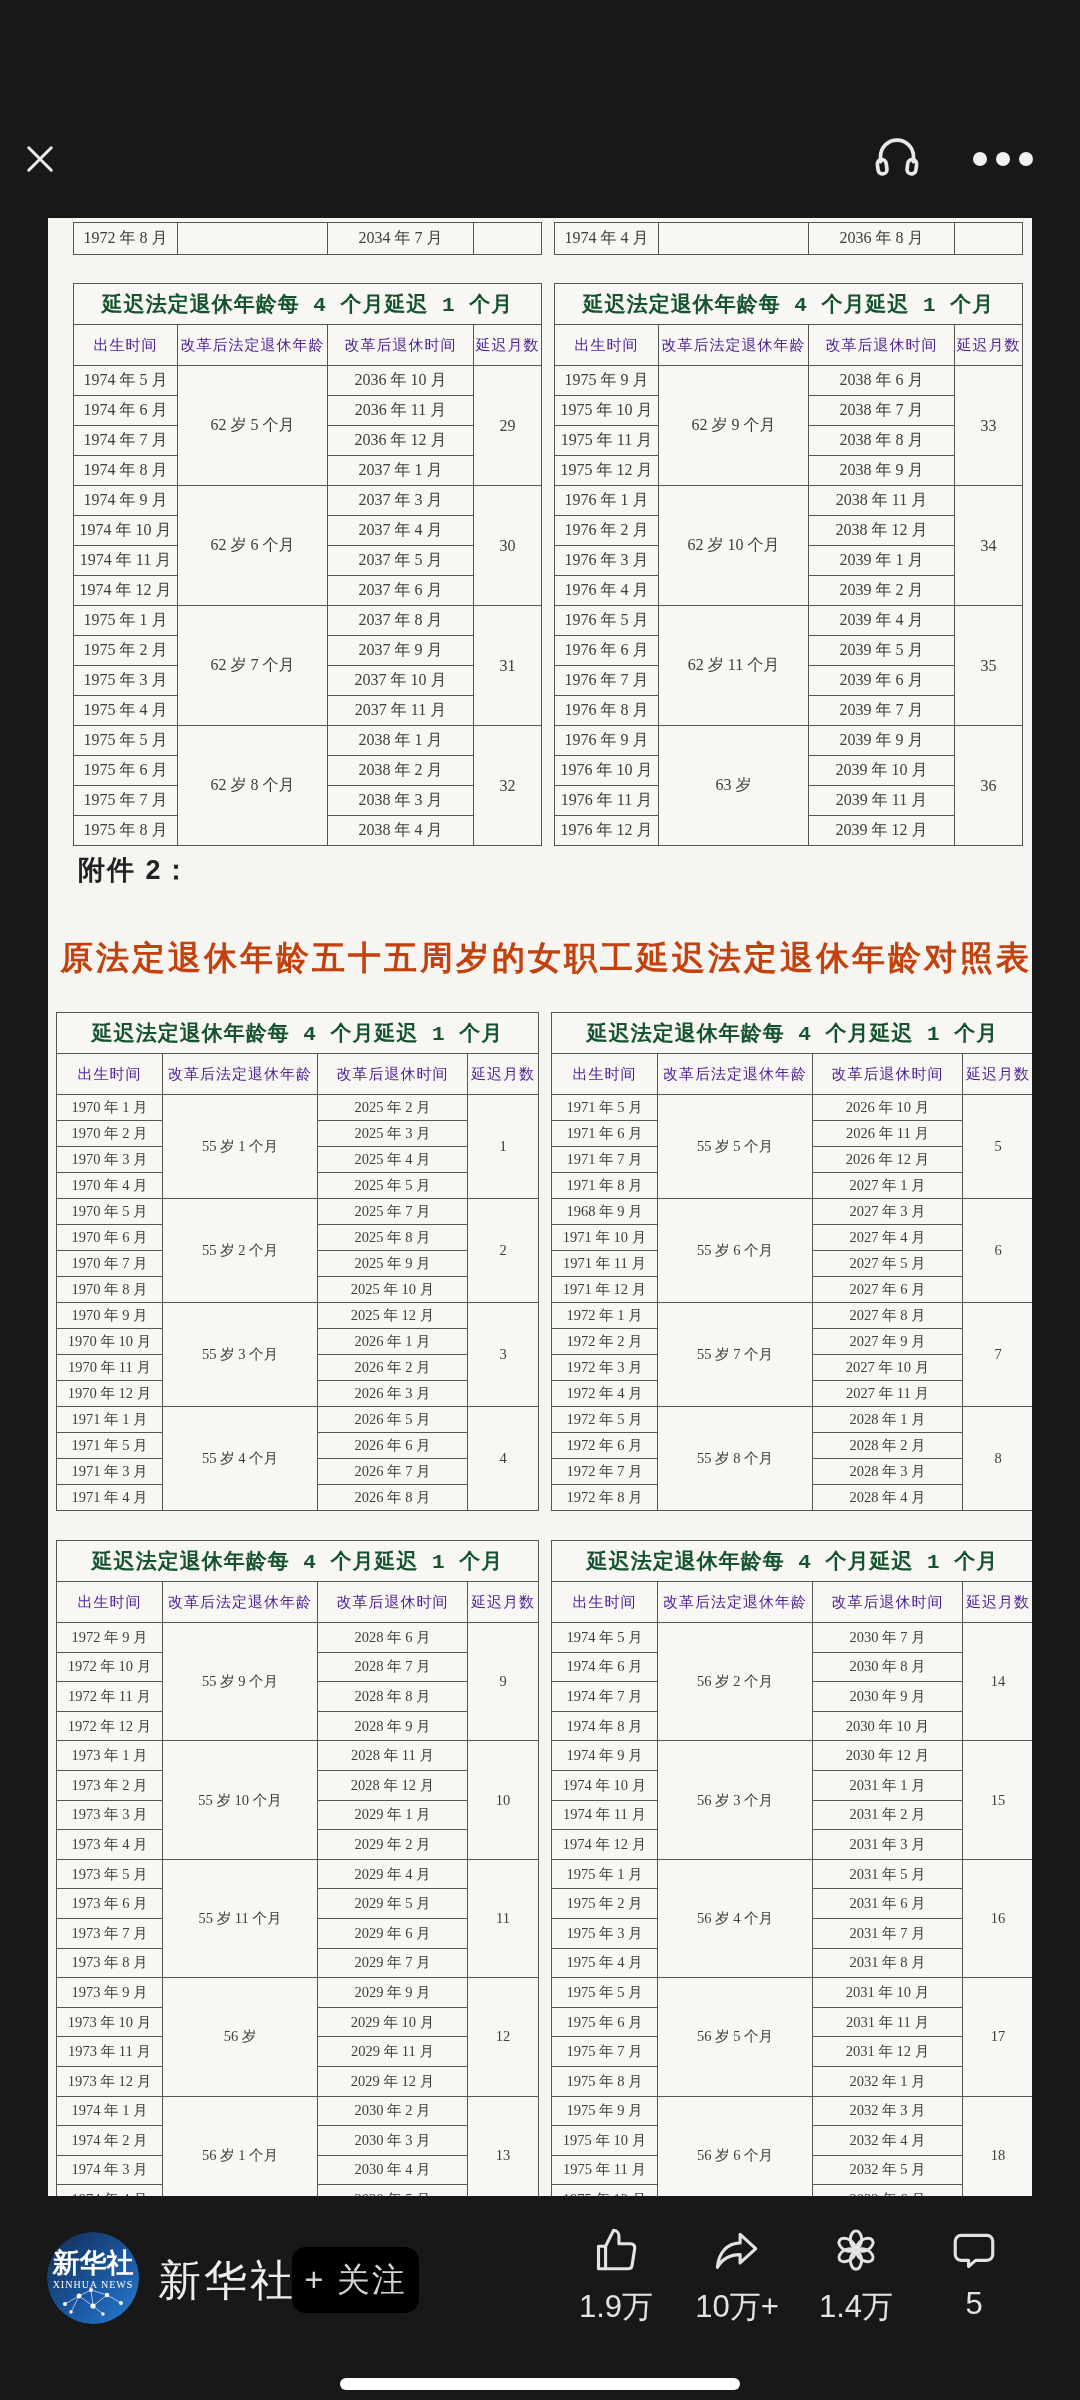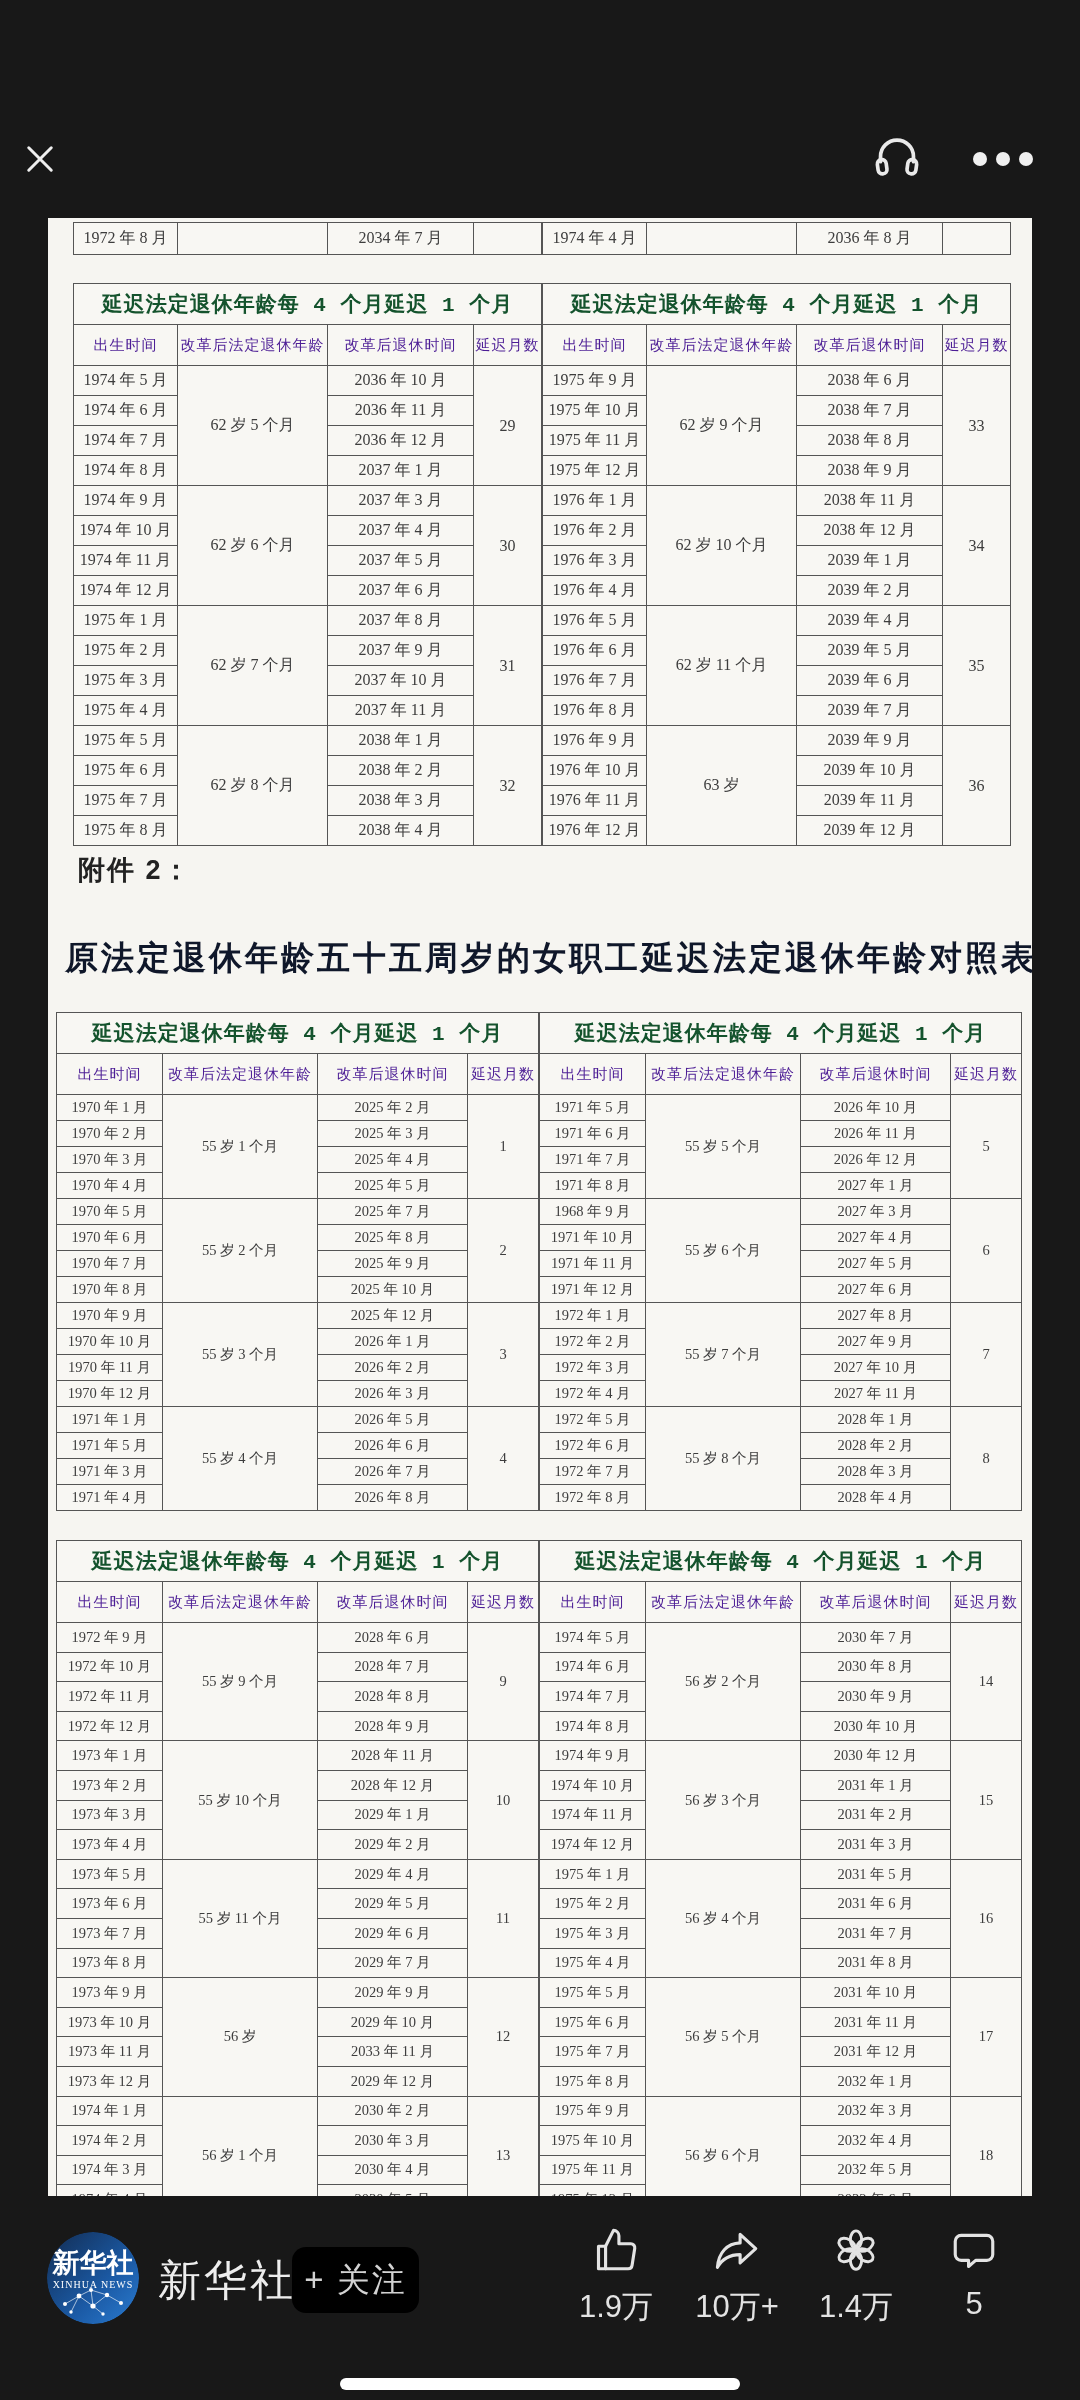--- a/index.html
+++ b/index.html
@@ -10,21 +10,21 @@
   
   .topbar-icon{position:absolute;cursor:pointer;}
   .dots{display:flex;gap:9px;align-items:center;}
   .dot{width:14px;height:14px;border-radius:50%;background:#f0f0f0;}
   
   .page{
     position:absolute;left:48px;top:218px;width:984px;height:1978px;
     background:#f6f5f1;overflow:hidden;
     font-family:"Liberation Serif","DejaVu Serif",serif;color:#3d3d3d;
   }
-  .tblwrap{position:absolute;display:flex;gap:0;}
+  .tblwrap{position:absolute;display:flex;gap:12px;}
   table.doc{border-collapse:collapse;table-layout:fixed;background:#f8f7f3;}
   table.doc td{
     border:1px solid #555;text-align:center;vertical-align:middle;
     white-space:nowrap;overflow:hidden;padding:0;color:#3d3d3d;
   }
   tr.band td{
     height:40px;font-family:Liberation Mono, monospace;font-weight:700;
     font-size:21px;letter-spacing:1px;color:#14532d;
   }
   tr.colhead td{height:40px;font-size:15px;letter-spacing:1px;color:#4c1d95;}
@@ -34,22 +34,22 @@
   .t2 tr.data td{height:25px;font-size:14.5px;}
   .t3 tr.data td{height:28.6px;font-size:14.5px;}
   .partial{top:4px;left:25px;}
   .partial table.doc{width:468px;}
   .partial td{height:31px;font-size:16px;}
   .attach{
     position:absolute;left:30px;top:634px;font-family:"Liberation Sans",sans-serif;
     font-weight:700;font-size:27px;color:#222;letter-spacing:2px;
   }
   .doctitle{
-    position:absolute;left:0;top:718px;width:100%;text-align:left;
-    font-weight:700;font-size:33px;letter-spacing:3px;color:#0f172a;padding-left:17px;
+    position:absolute;left:0;top:718px;width:100%;text-align:right;
+    font-weight:700;font-size:33px;letter-spacing:3px;color:#c2410c;
   }
   
   .logo{position:absolute;left:47px;top:2232px;width:92px;height:92px;border-radius:50%;overflow:hidden;cursor:pointer;}
   .pubname{position:absolute;left:158px;top:2252px;font-size:43px;color:#ededed;font-weight:500;letter-spacing:3px;cursor:pointer;}
   .followbtn{
     position:absolute;left:292px;top:2247px;width:127px;height:66px;border-radius:14px;
     background:#000000;color:#d2d2d2;font-size:33px;display:flex;align-items:center;
     justify-content:center;letter-spacing:2px;cursor:pointer;border:none;
   }
   .stat{position:absolute;width:140px;display:flex;flex-direction:column;align-items:center;cursor:pointer;}
@@ -565,21 +565,21 @@
             <td rowspan="4">56 岁</td>
             <td>2029 年 9 月</td>
             <td rowspan="4">12</td>
           </tr>
           <tr class="data">
             <td>1973 年 10 月</td>
             <td>2029 年 10 月</td>
           </tr>
           <tr class="data">
             <td>1973 年 11 月</td>
-            <td>2033 年 11 月</td>
+            <td>2029 年 11 月</td>
           </tr>
           <tr class="data">
             <td>1973 年 12 月</td>
             <td>2029 年 12 月</td>
           </tr>
           <tr class="data">
             <td>1974 年 1 月</td>
             <td rowspan="4">56 岁 1 个月</td>
             <td>2030 年 2 月</td>
             <td rowspan="4">13</td>

